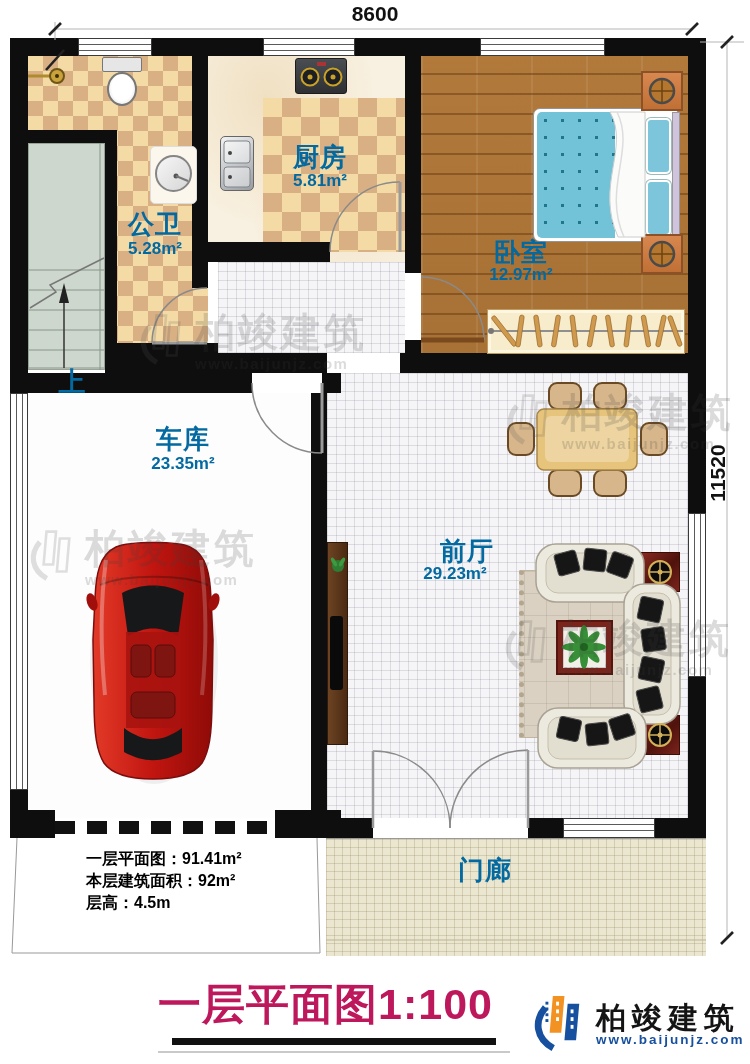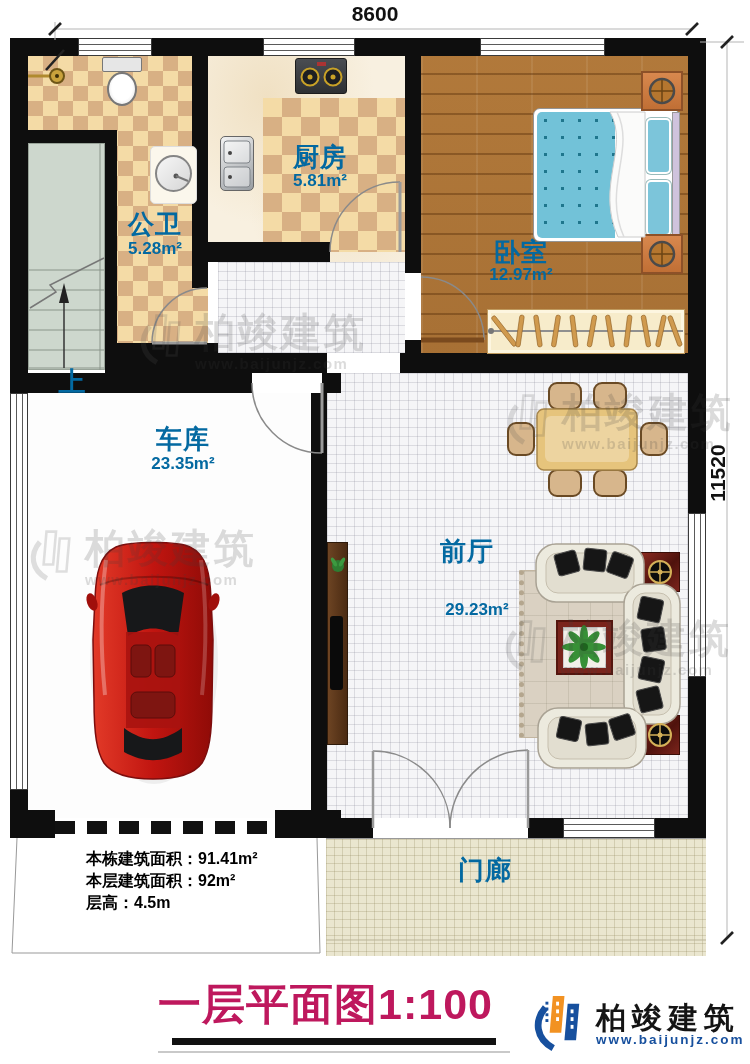--- a/index.html
+++ b/index.html
@@ -328,28 +328,28 @@
   <div class="lbl room-name" style="left:277px;top:143px;width:86px;">厨房</div>
   <div class="lbl room-area" style="left:277px;top:172px;width:86px;">5.81m²</div>
 
   <div class="lbl room-name" style="left:478px;top:238px;width:86px;">卧室</div>
   <div class="lbl room-area" style="left:476px;top:266px;width:90px;">12.97m²</div>
 
   <div class="lbl room-name" style="left:138px;top:425px;width:90px;">车库</div>
   <div class="lbl room-area" style="left:136px;top:455px;width:94px;">23.35m²</div>
 
   <div class="lbl room-name" style="left:422px;top:537px;width:90px;">前厅</div>
-  <div class="lbl room-area" style="left:430px;top:565px;width:94px;margin-top:36px;">29.23m²</div>
+  <div class="lbl room-area" style="left:408px;top:565px;width:94px;">29.23m²</div>
 
   <div class="lbl room-name" style="left:430px;top:856px;width:110px;">门廊</div>
 
   <div class="lbl" style="left:54px;top:368px;width:36px;font-size:27px;font-weight:900;">上</div>
 
   <div class="info" style="left:86px;top:848px;">
-    <div>本栋建筑面积：91.41m²</div>
+    <div>一层平面图：91.41m²</div>
     <div>本层建筑面积：92m²</div>
     <div>层高：4.5m</div>
   </div>
 
   <div class="title-row" style="left:158px;top:976px;font-size:43px;letter-spacing:1px;">
     <span>一层平面图</span><span>1:100</span>
   </div>
   <div class="abs" style="left:172px;top:1038px;width:324px;height:7px;background:#111;z-index:6;"></div>
   <div class="abs" style="left:158px;top:1051px;width:352px;height:2px;background:#c9c9c9;z-index:6;"></div>
 

